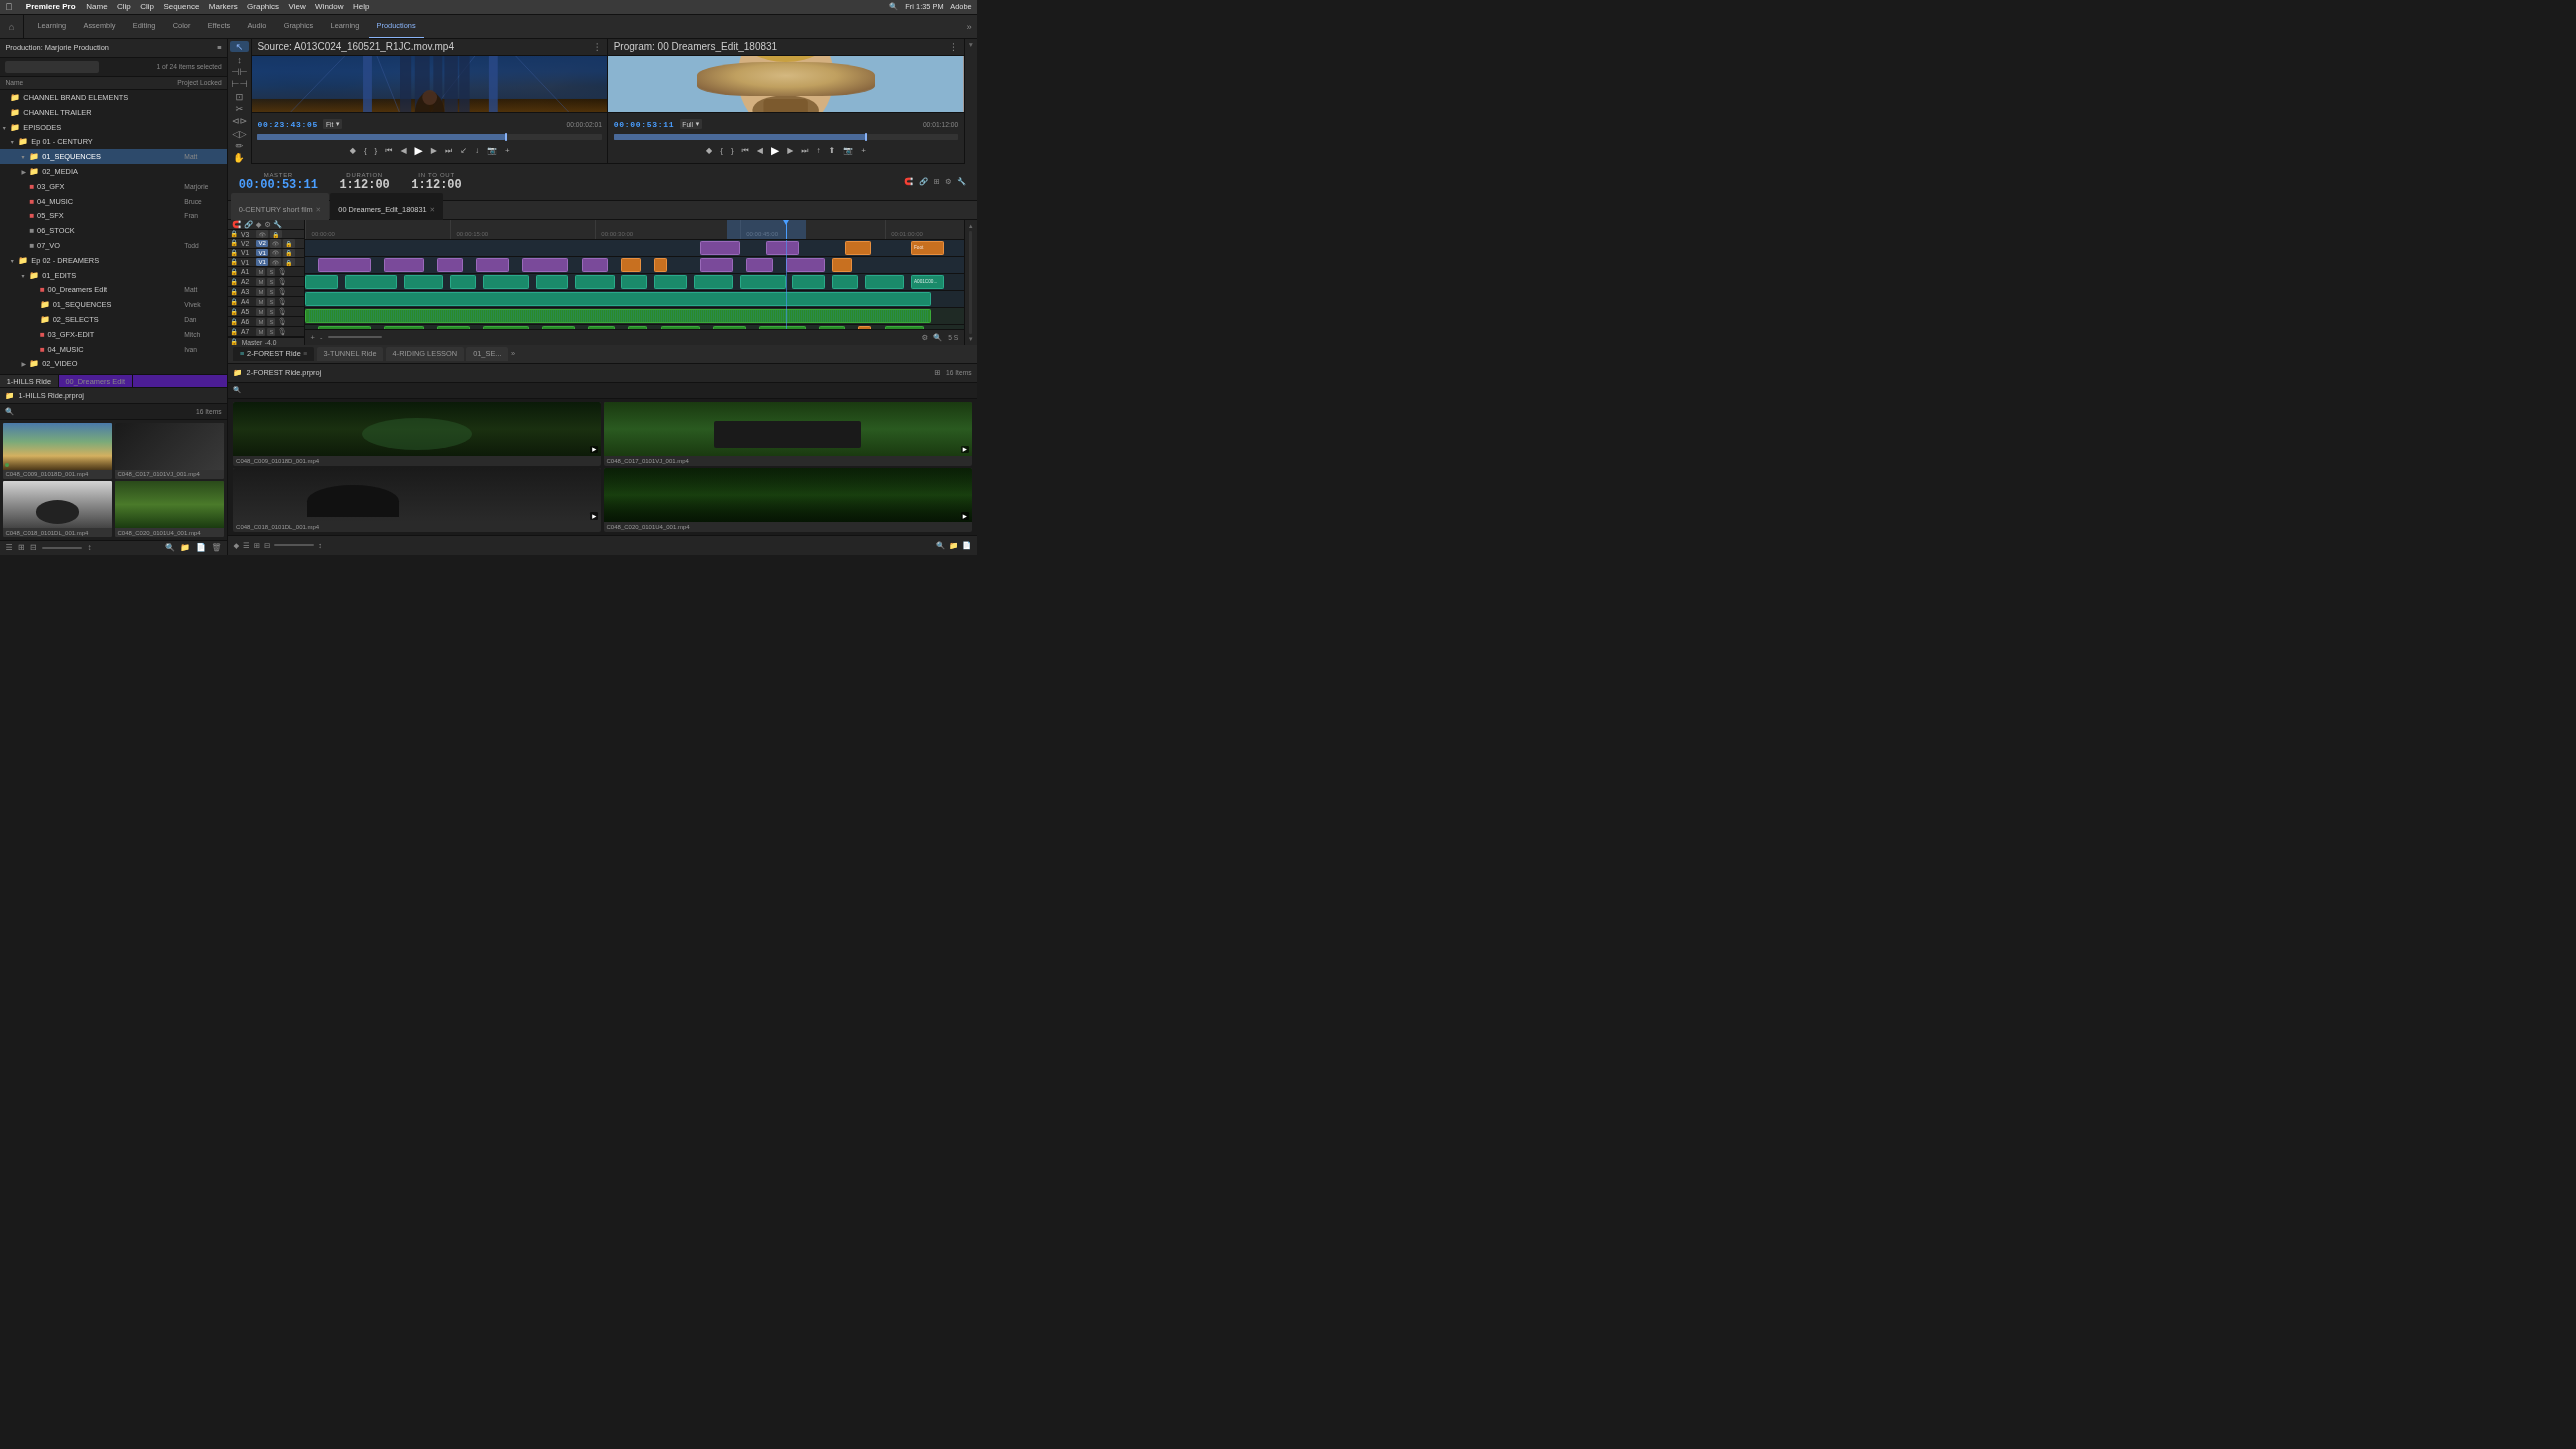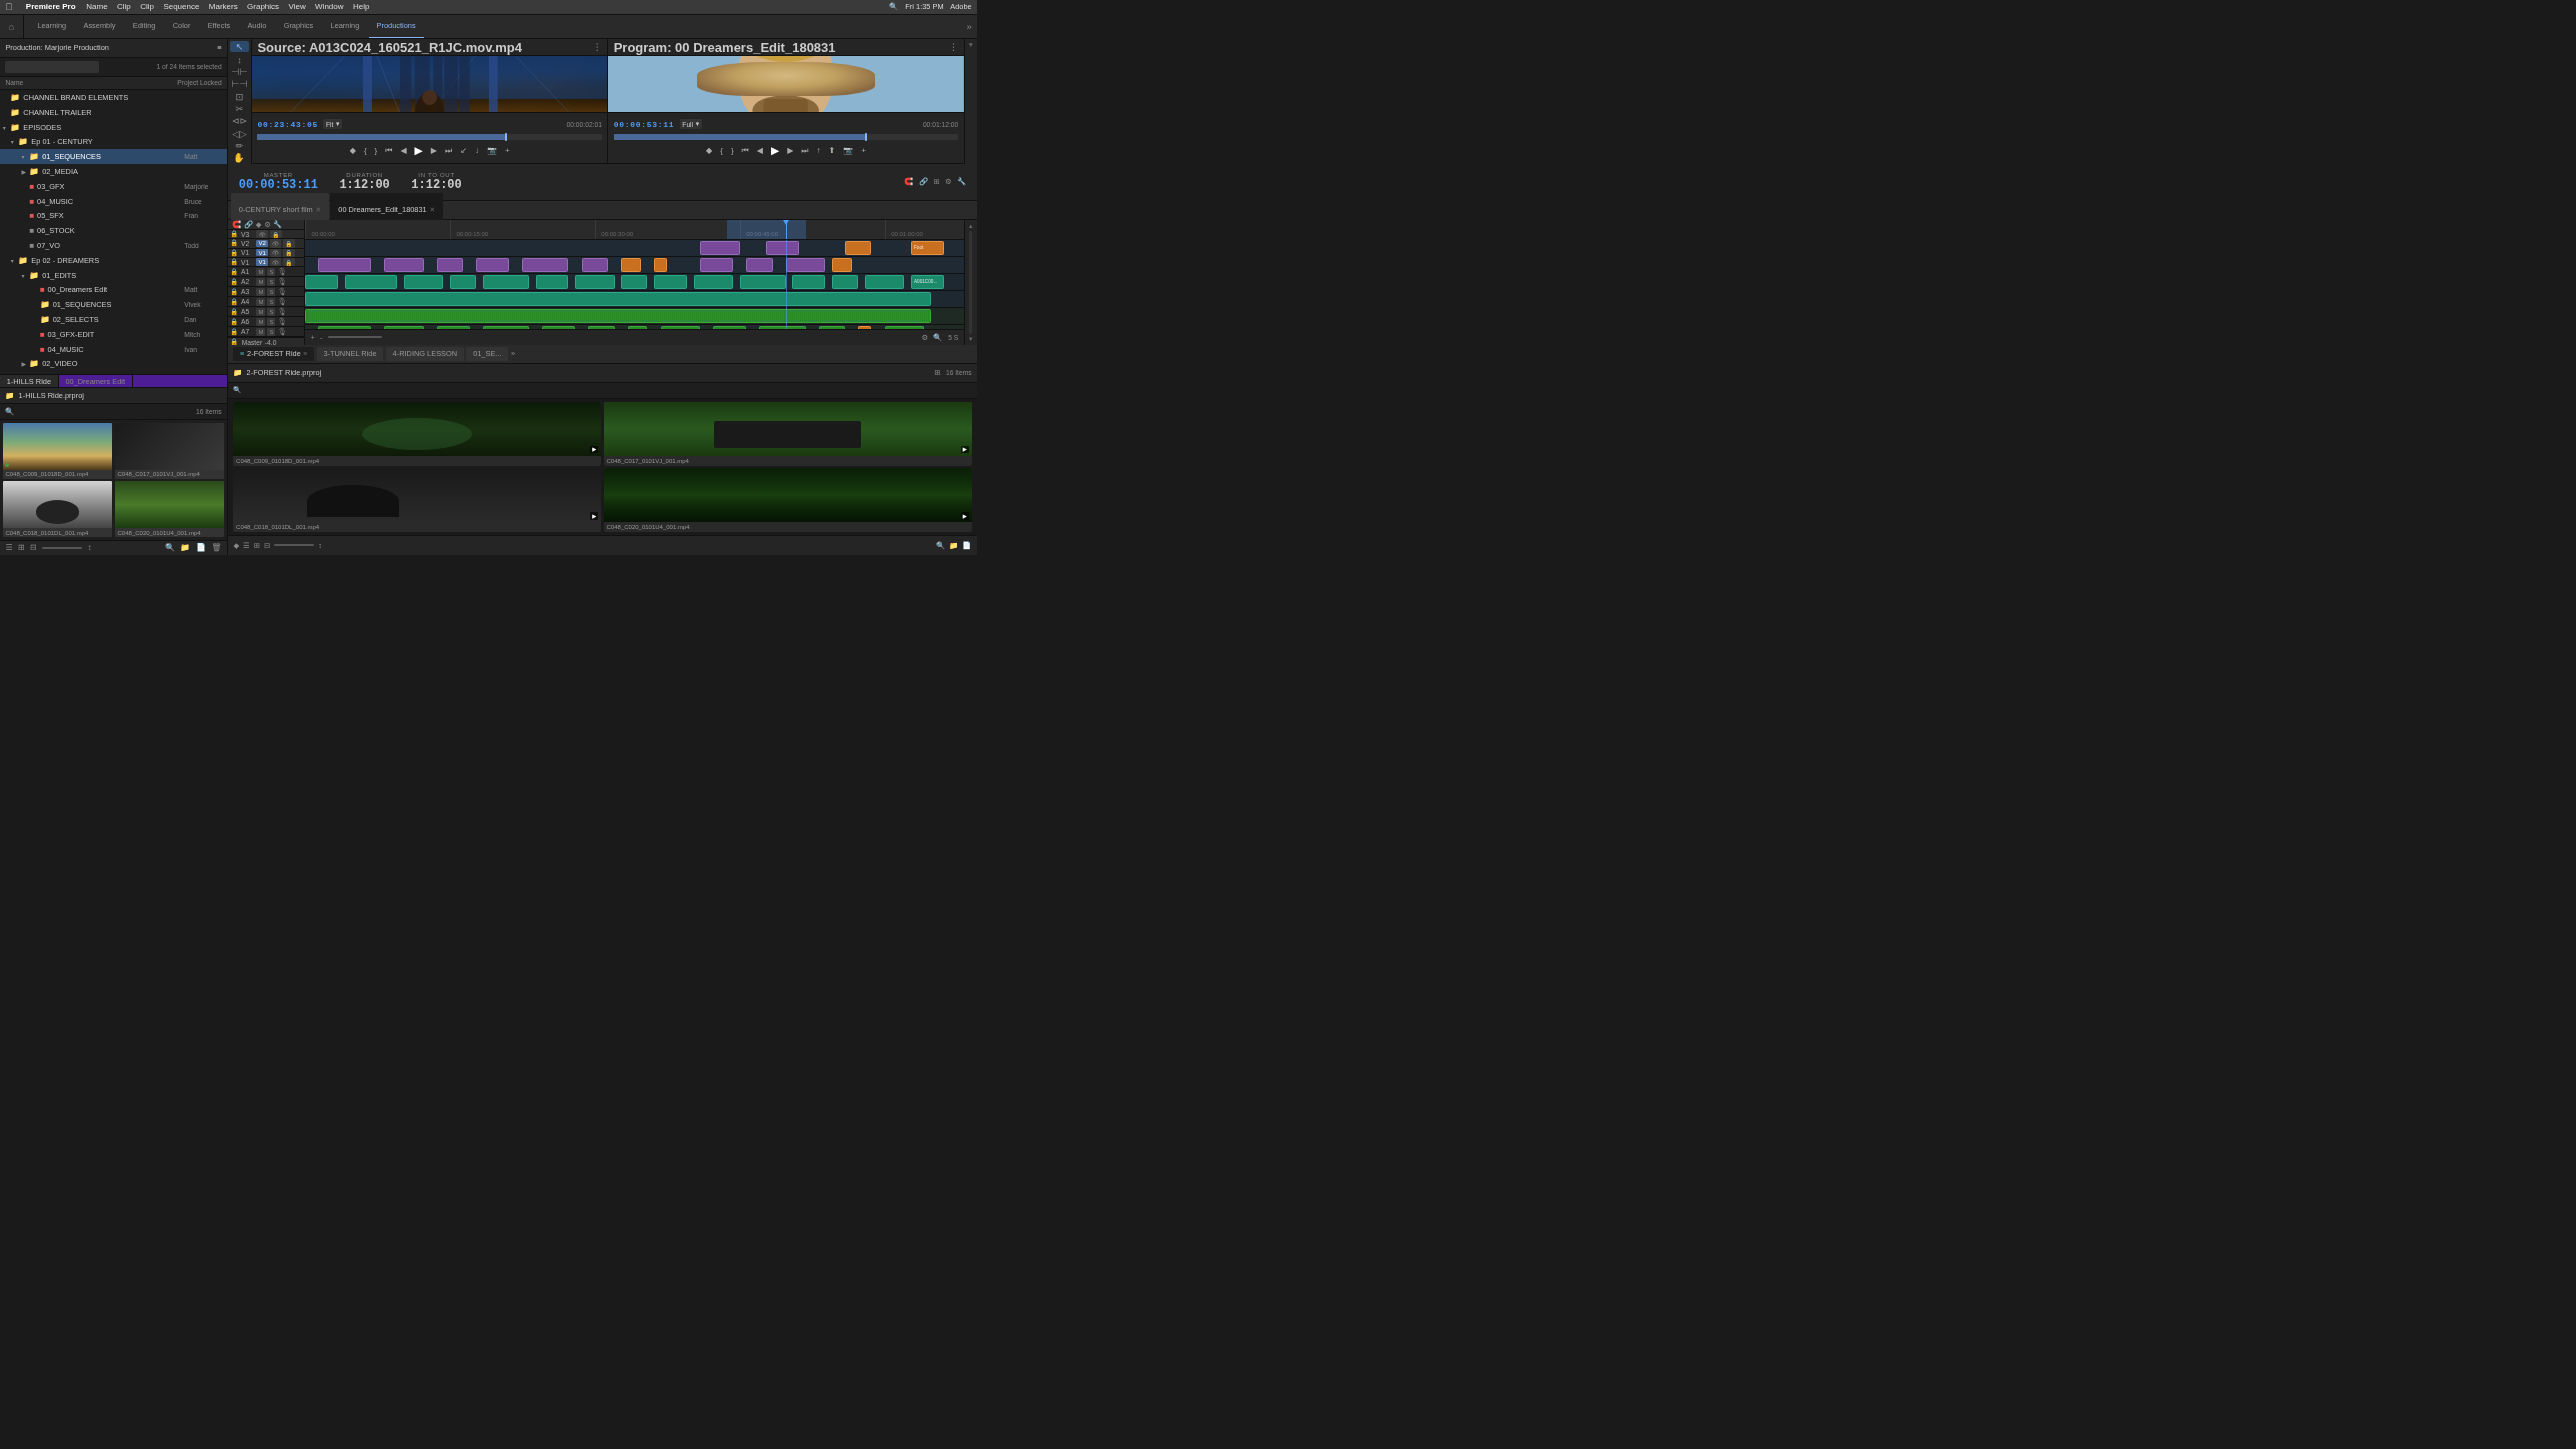--- a/index.html
+++ b/index.html
@@ -313,24 +313,23 @@
     .monitor-header {
       padding: 2.7px 5.4px;
       background: #252525;
       border-bottom: 0.7px solid #111;
       display: flex;
       align-items: center;
       gap: 4px;
       height: 17.4px;
     }
     .monitor-header .source-name {
-      font-size: 13px;
+      font-size: 10px;
       color: #ccc;
       flex: 1;
-      font-weight: bold;
     }
     .monitor-header .dots {
       color: #888;
       font-size: 9.4px;
       cursor: pointer;
     }
     .monitor-video {
       flex: 1;
       background: #000;
       position: relative;

